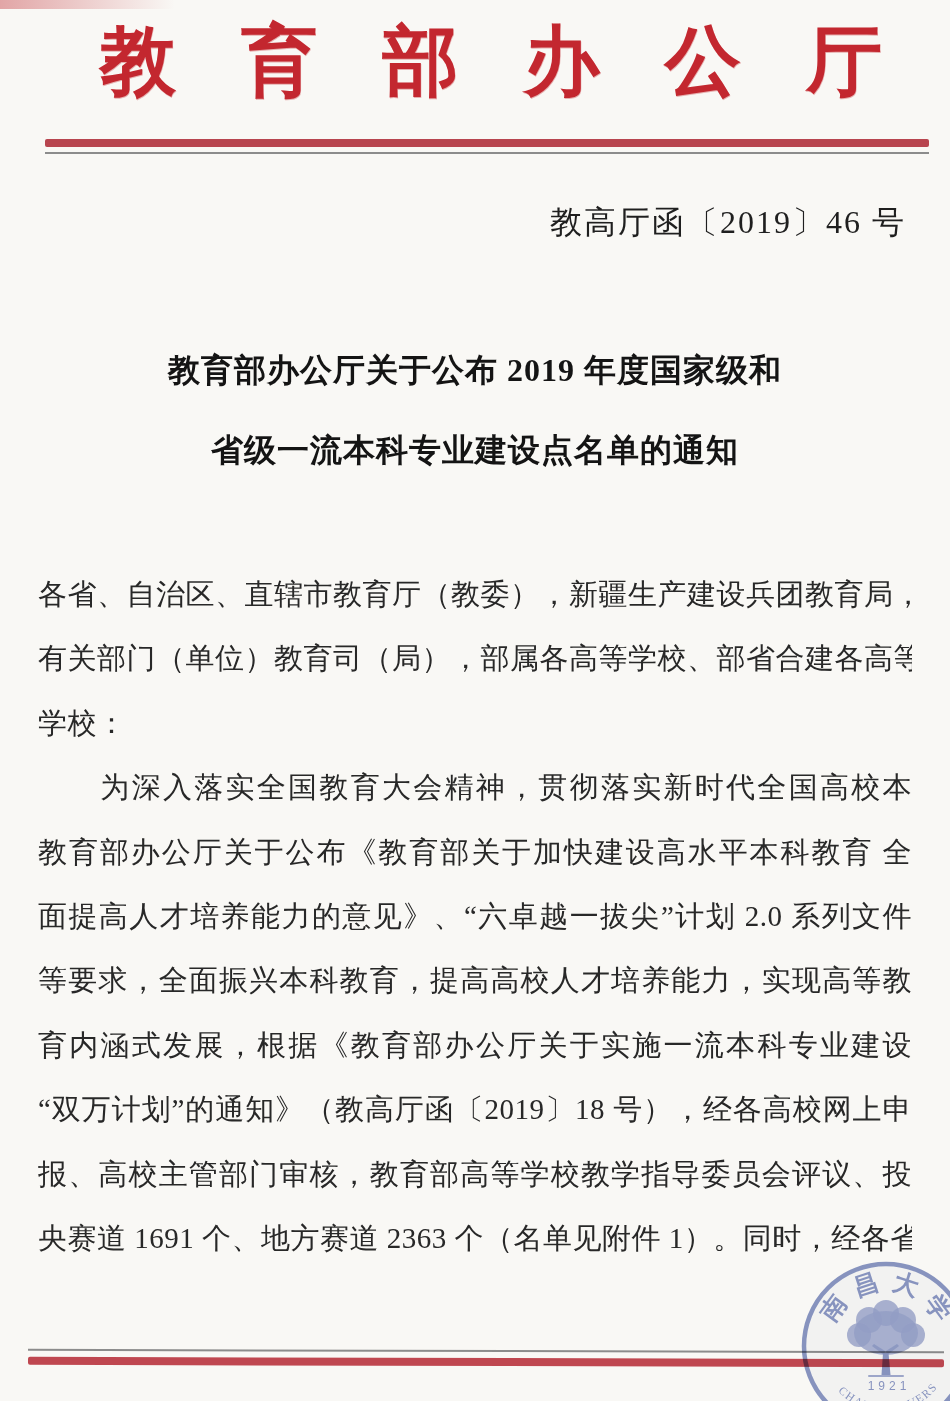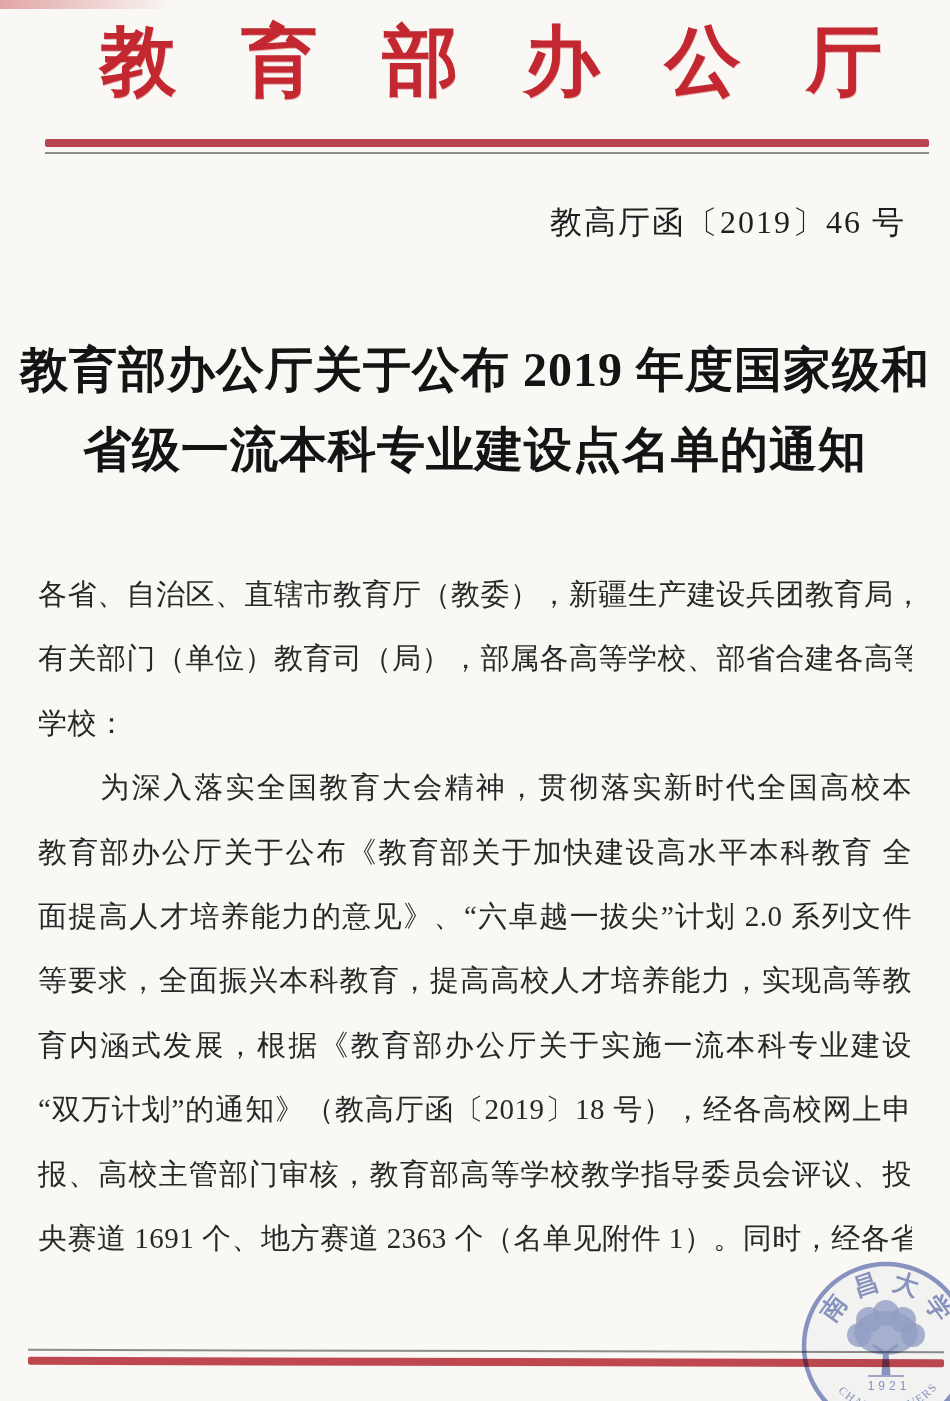--- a/index.html
+++ b/index.html
@@ -60,21 +60,21 @@
     color: #1f1f1f;
     letter-spacing: 2px;
   }
 
   .notice-title {
     position: absolute;
     left: 0; top: 330px;
     width: 100%;
     text-align: center;
     font-weight: 900;
-    font-size: 48px;
+    font-size: 32px;
     line-height: 80px;
     color: #141414;
     letter-spacing: 1px;
   }
 
   .body-text {
     position: absolute;
     left: 38px; top: 562px;
     width: 874px;
     font-size: 29px;

